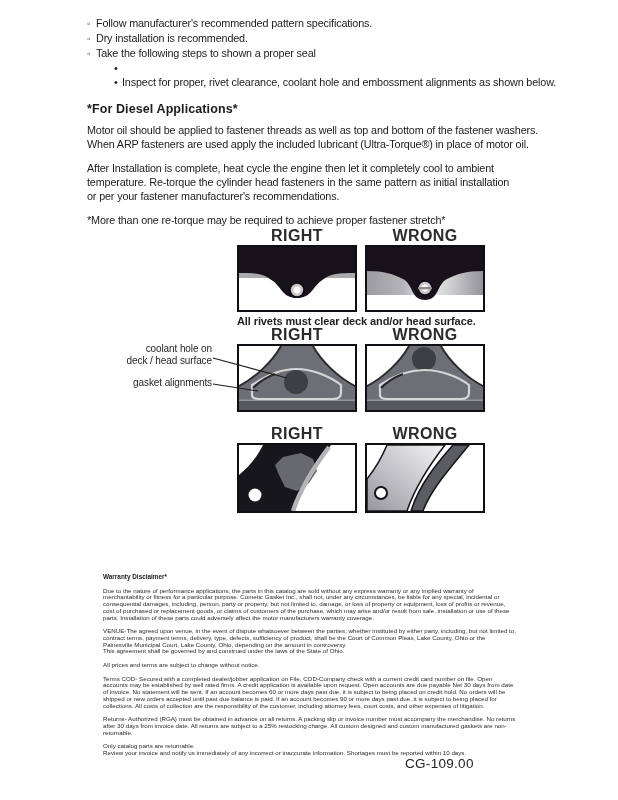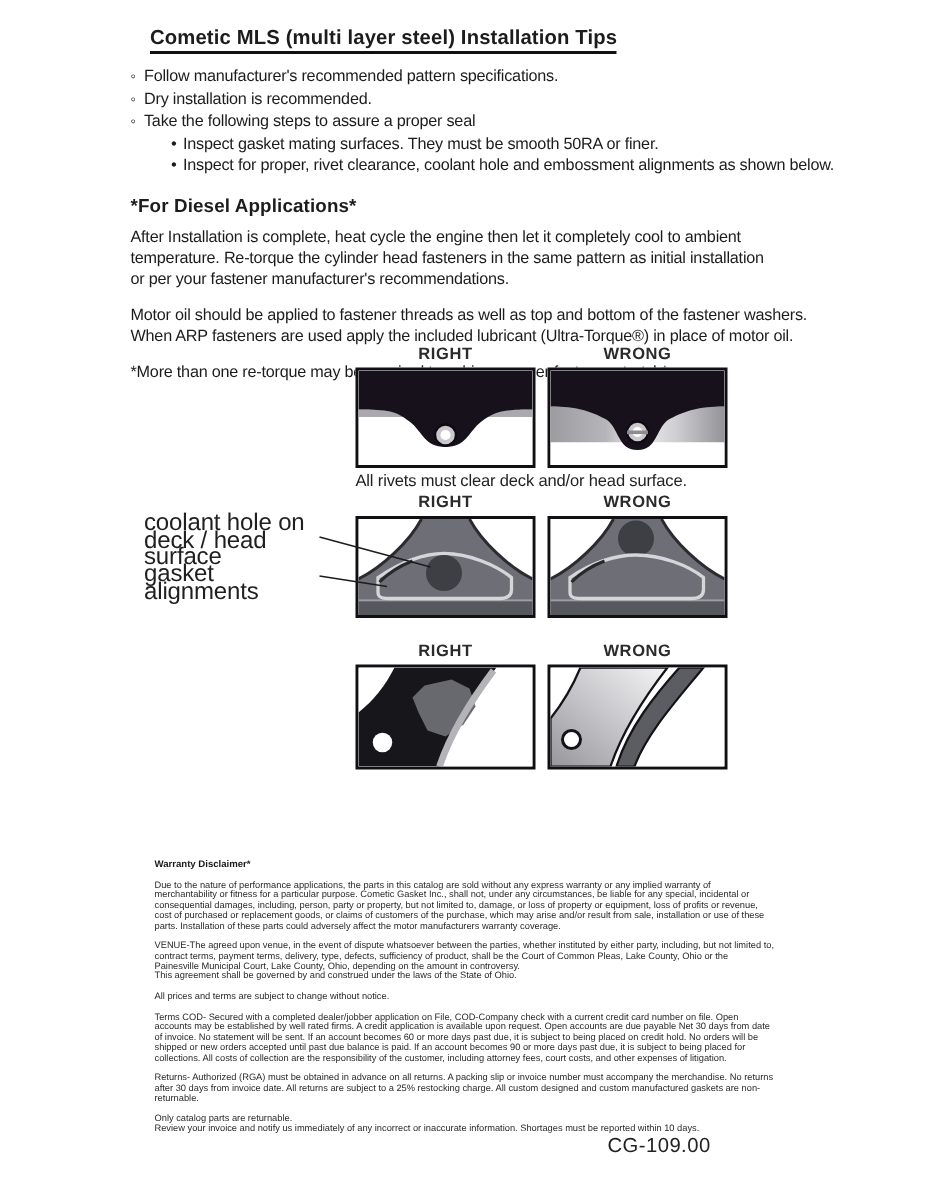--- a/index.html
+++ b/index.html
@@ -17,79 +17,77 @@
   .tip.l2{margin-left:27px;}
   .tip.l2 .marker{width:8px;font-size:11px;}
   .diesel-h{font-size:12.5px;font-weight:bold;margin:13px 0 7px 0;letter-spacing:.1px;}
   .bodyp{font-size:10.8px;line-height:14px;margin:0 0 10px 0;white-space:pre-line;letter-spacing:-.15px;}
 
   
   .figure{position:absolute;left:237px;width:260px;}
   #fig1{top:228px;} #fig2{top:327px;} #fig3{top:426px;}
   .pair{display:flex;gap:8px;}
   .panel{width:120px;}
-  .panel-label{text-align:center;font-size:11px;font-weight:bold;letter-spacing:.4px;
+  .panel-label{text-align:center;font-size:16px;font-weight:bold;letter-spacing:.4px;
                color:#2b2b2b;margin-bottom:1px;line-height:16px;}
   .dbox{width:116px;border:2px solid #101014;background:#fff;line-height:0;}
   .dbox svg{display:block;}
-  .caption{font-size:11px;font-weight:normal;color:#222;margin-top:3px;line-height:12.5px;
+  .caption{font-size:11px;font-weight:bold;color:#222;margin-top:3px;line-height:12.5px;
            letter-spacing:-.1px;width:258px;}
   .caption.nowrap{white-space:nowrap;}
 
   
-  .annotation{position:absolute;text-align:left;font-size:16px;line-height:11.5px;
+  .annotation{position:absolute;text-align:right;font-size:10px;line-height:11.5px;
               color:#1f1f1f;letter-spacing:-.1px;}
   #ann1{left:96px;top:343px;width:116px;}
   #ann2{left:96px;top:377px;width:116px;}
   .ann-line{display:block;}
   #leader-lines{position:absolute;left:205px;top:350px;width:100px;height:48px;}
 
   
   .legal{position:absolute;left:103px;top:574px;width:413px;font-size:6.2px;
          line-height:6.7px;color:#2a2a2a;letter-spacing:0;}
   .legal h3{font-size:6.4px;margin:0 0 7px 0;color:#1a1a1a;}
   .legal p{margin:0 0 7px 0;white-space:pre-line;}
 
   .page-number{position:absolute;left:383px;top:756px;font-size:13.5px;color:#222;letter-spacing:.3px;margin-left:22px;}
 </style>
 </head>
 <body>
 
 <div id="page">
 
   <div class="header">
-    <h1 class="title">Cometic MLS (multi layer steel) Installation Tips</h1>
     <ul class="tips">
       <li class="tip l1">
         <span class="marker">◦</span>
         <span>Follow manufacturer's recommended pattern specifications.</span>
         </li>
       <li class="tip l1">
         <span class="marker">◦</span>
         <span>Dry installation is recommended.</span>
         </li>
       <li class="tip l1">
         <span class="marker">◦</span>
-        <span>Take the following steps to assure a proper seal</span>
+        <span>Take the following steps to shown a proper seal</span>
         </li>
       <li class="tip l2">
         <span class="marker">•</span>
-        <span>Inspect gasket mating surfaces.  They must be smooth 50RA or finer.</span>
         </li>
       <li class="tip l2">
         <span class="marker">•</span>
         <span>Inspect for proper, rivet clearance, coolant hole and embossment alignments as shown below.</span>
         </li>
     </ul>
     <h2 class="diesel-h">*For Diesel Applications*</h2>
+    <p class="bodyp">Motor oil should be applied to fastener threads as well as top and bottom of the fastener washers.
+When ARP fasteners are used apply the included lubricant (Ultra-Torque®) in place of motor oil.</p>
     <p class="bodyp">After Installation is complete, heat cycle the engine then let it completely cool to ambient
 temperature. Re-torque the cylinder head fasteners in the same pattern as initial installation
 or per your fastener manufacturer's recommendations.</p>
-    <p class="bodyp">Motor oil should be applied to fastener threads as well as top and bottom of the fastener washers.
-When ARP fasteners are used apply the included lubricant (Ultra-Torque®) in place of motor oil.</p>
     <p class="bodyp">*More than one re-torque may be required to achieve proper fastener stretch*</p>
   </div>
 
   <div class="figure" id="fig1">
     <div class="pair">
       <div class="panel">
         <div class="panel-label">RIGHT</div>
         <div class="dbox">
           <svg width="116" height="63" viewBox="0 0 116 63">
             <rect x="0" y="0" width="116" height="63" fill="#ffffff"></rect>

